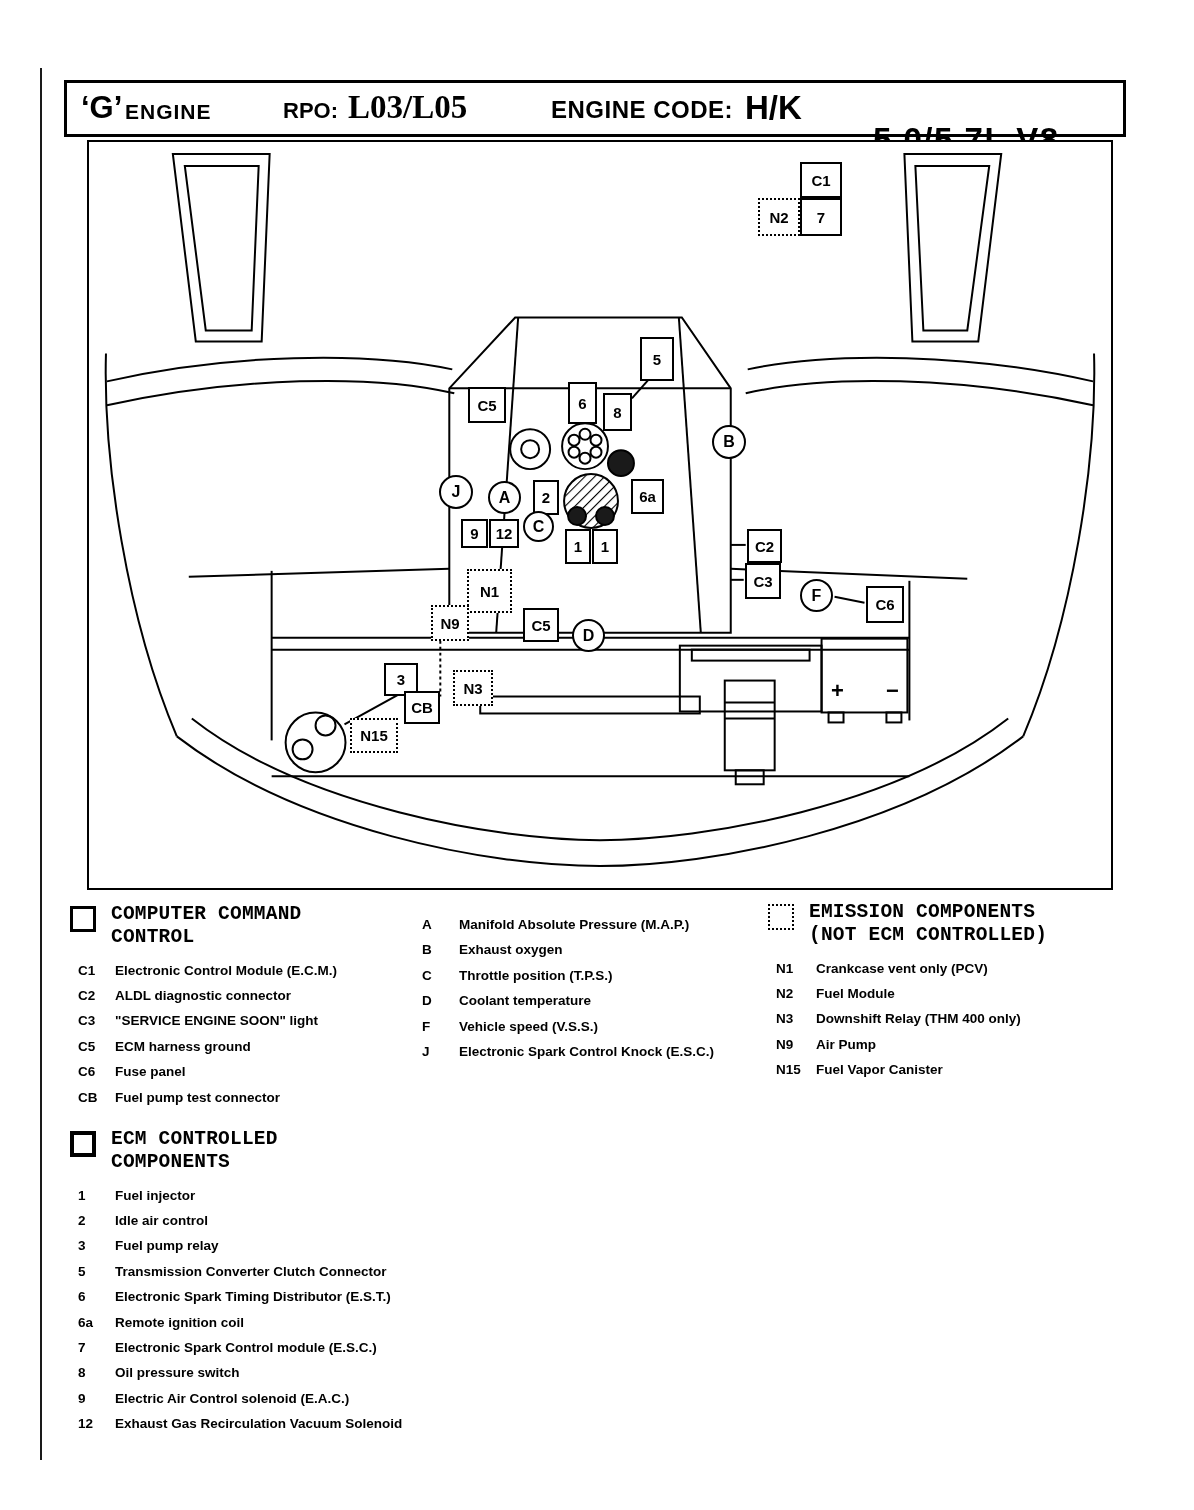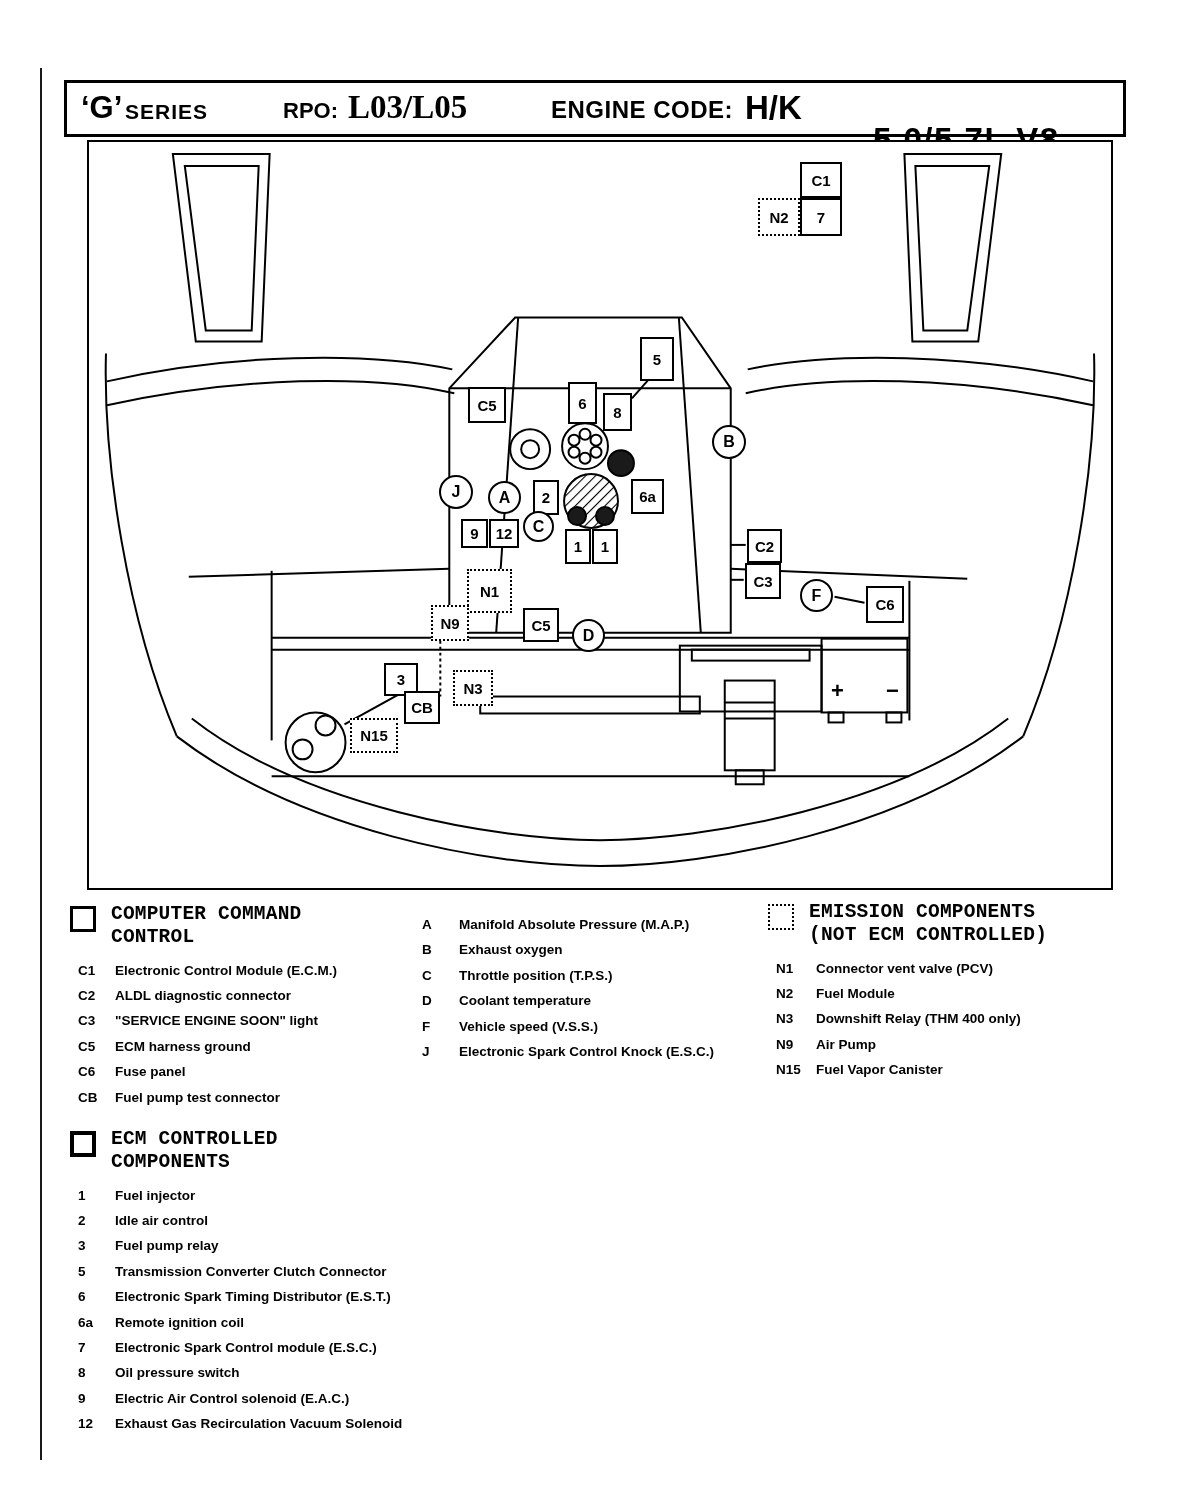--- a/index.html
+++ b/index.html
@@ -61,21 +61,21 @@
 </style>
 </head>
 <body>
 
 <div class="page">
 
   <div class="left-rule"></div>
 
   <div class="header-box">
     <span class="h-series-g">‘G’</span>
-    <span class="h-series-word">SERIES</span>
+    <span class="h-series-word">ENGINE</span>
     <span class="h-rpo-label">RPO:</span>
     <span class="h-rpo-value">L03/L05</span>
     <span class="h-eng-label">ENGINE CODE:</span>
     <span class="h-eng-value">H/K</span>
     <span class="h-disp">5.0/5.7L V8</span>
   </div>
 
   <div class="diagram">
 
     <svg viewBox="0 0 1024 748" preserveAspectRatio="none">
@@ -262,21 +262,21 @@
     <div class="lhead">
       <span class="licon icon-dotted"></span>
       <div class="ltitle">
         <span>EMISSION COMPONENTS</span><br>
         <span>(NOT ECM CONTROLLED)</span>
       </div>
     </div>
     <ul class="litems">
       <li>
           <span class="k">N1</span>
-          <span class="d">Connector vent valve (PCV)</span>
+          <span class="d">Crankcase vent only (PCV)</span>
         </li>
       <li>
           <span class="k">N2</span>
           <span class="d">Fuel Module</span>
         </li>
       <li>
           <span class="k">N3</span>
           <span class="d">Downshift Relay (THM 400 only)</span>
         </li>
       <li>

